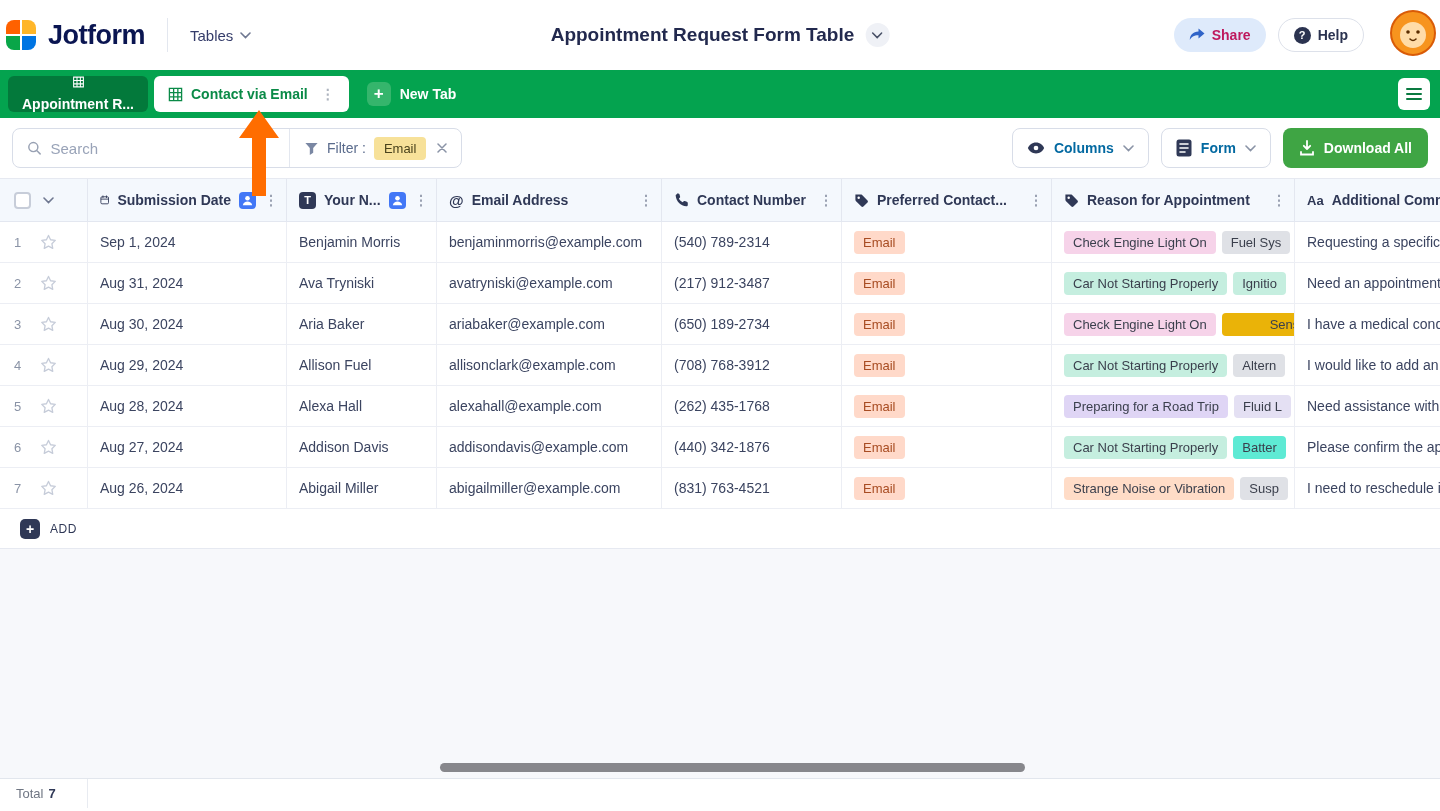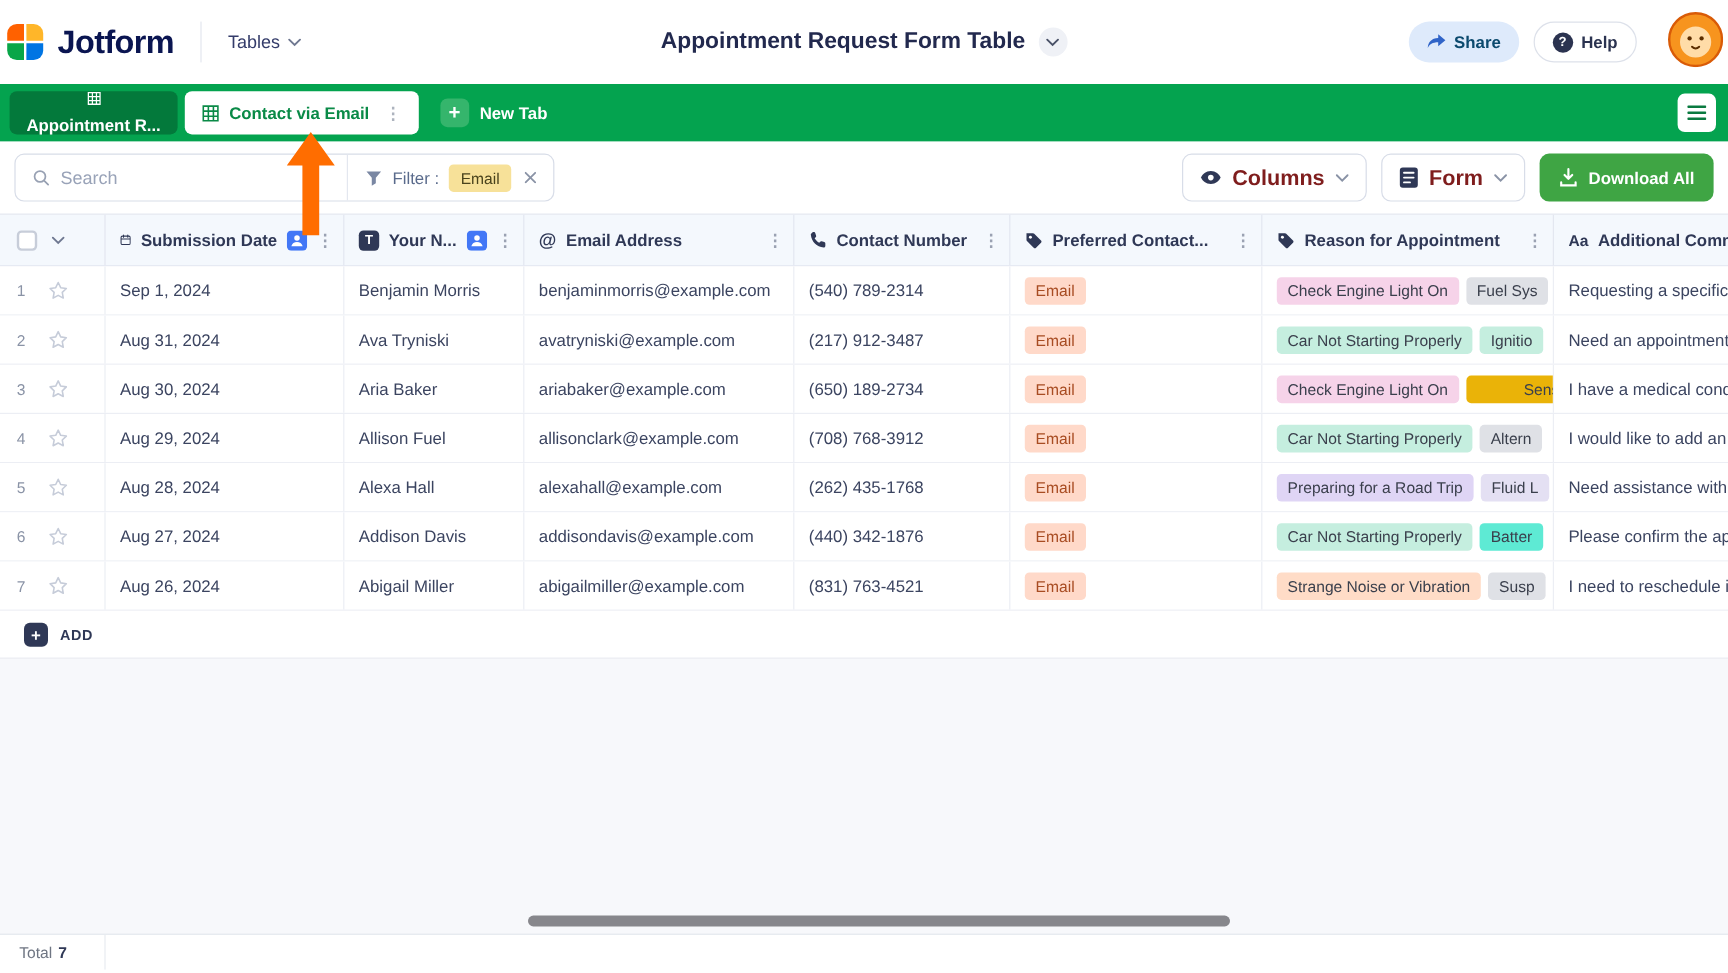--- a/index.html
+++ b/index.html
@@ -9,21 +9,21 @@
   
   .topbar { height:70px; display:flex; align-items:center; padding:0 4px; background:#fff; position:relative; }
   .brand { display:flex; align-items:center; gap:10px; }
   .brand-name { font-size:27px; font-weight:800; color:#0A1551; letter-spacing:-0.5px; }
   .tables-nav { display:flex; align-items:center; gap:7px; margin-left:22px; padding-left:22px; border-left:1px solid #E3E7EF; height:34px; font-size:15px; color:#343C6A; }
   .title-wrap { position:absolute; left:50%; transform:translateX(-50%); display:flex; align-items:center; gap:11px; }
   .page-title { font-size:19px; font-weight:700; color:#22294E; }
   .title-chev { width:24px; height:24px; border-radius:50%; background:#EFF1F6; display:flex; align-items:center; justify-content:center; }
   .top-right { margin-left:auto; display:flex; align-items:center; }
   .pill { height:34px; border-radius:17px; display:flex; align-items:center; gap:7px; padding:0 15px; font-size:14px; font-weight:700; cursor:pointer; }
-  .share-pill { background:#DEEAFB; color:#0c4a6e; margin-right:12px; }
+  .share-pill { background:#DEEAFB; color:#be185d; margin-right:12px; }
   .help-pill { background:#fff; border:1px solid #DDE1EA; color:#2B3350; }
   .qmark { width:17px; height:17px; border-radius:50%; background:#2B3350; color:#fff; font-size:11px; font-weight:700; display:flex; align-items:center; justify-content:center; }
   .avatar-wrap { margin-left:26px; }
 
   
   .greenbar { height:48px; display:flex; align-items:center; padding:0 8px; gap:6px; }
   .tab { height:36px; border-radius:6px; display:flex; align-items:center; gap:8px; padding:0 14px; font-size:14px; font-weight:700; cursor:pointer; }
   .tab-first { color:#fff;flex-direction:column; }
   .tab-active { background:#fff; color:#0A8A47; }
   .tab-kebab { color:#ADB3BE; margin-left:5px; font-size:14px; }
@@ -35,21 +35,21 @@
   .toolbar { height:60px; display:flex; align-items:center; padding:0 12px; background:#fff; }
   .searchfilter { display:flex; align-items:center; height:40px; border:1px solid #D8DDE8; border-radius:8px; }
   .search-seg { display:flex; align-items:center; gap:9px; padding:0 14px; width:276px; height:100%; }
   .search-input { border:none; outline:none; font-size:15px; color:#333; width:100%; font-family:"Liberation Sans", sans-serif; }
   .search-input::placeholder { color:#99A3B8; }
   .filter-seg { display:flex; align-items:center; gap:8px; padding:0 14px; height:100%; border-left:1px solid #E3E7EF; }
   .filter-label { font-size:14px; color:#5A6B8C; }
   .filter-chip { padding:4px 10px; border-radius:4px; font-size:13px; color:#4A431C; }
   .filter-x { margin-left:3px; cursor:pointer; display:flex; }
   .toolbar-right { margin-left:auto; display:flex; align-items:center; gap:12px; }
-  .tbtn { height:40px; border:1px solid #D8DDE8; border-radius:8px; background:#fff; display:flex; align-items:center; gap:9px; padding:0 14px; font-size:18px; font-weight:700; color:#7f1d1d; cursor:pointer; }
+  .tbtn { height:40px; border:1px solid #D8DDE8; border-radius:8px; background:#fff; display:flex; align-items:center; gap:9px; padding:0 14px; font-size:14px; font-weight:700; color:#0369a1; cursor:pointer; }
   .download-btn { height:40px; border-radius:8px; color:#fff; display:flex; align-items:center; gap:9px; padding:0 16px; font-size:14px; font-weight:700; cursor:pointer; }
 
   
   .tablewrap { width:1595px; }
   .thead, .tr { display:grid; grid-template-columns:88px 199px 150px 225px 180px 210px 243px 300px; }
   .thead { height:44px; background:#F4F8FD; border-top:1px solid #E6E9F1; border-bottom:1px solid #E3E7F0; }
   .th { display:flex; align-items:center; gap:8px; padding:0 8px 0 12px; border-right:1px solid #E3E7F0; font-size:14px; font-weight:700; color:#2F3856; overflow:hidden; white-space:nowrap; }
   .th-first { gap:12px; padding-left:14px; }
   .kebab { margin-left:auto; color:#9AA1B2; font-size:14px; cursor:pointer; flex:none; }
   .tsq { width:17px; height:17px; border-radius:4px; background:#2F3856; color:#fff; font-size:11px; font-weight:700; display:flex; align-items:center; justify-content:center; flex:none; }
@@ -62,21 +62,21 @@
   .td { display:flex; align-items:center; padding:0 12px; border-right:1px solid #ECEEF4; font-size:14px; color:#3B4460; overflow:hidden; white-space:nowrap; }
   .td-num { gap:12px; padding-left:14px; }
   .rownum { color:#8A93A6; font-size:13px; width:14px; }
   .star { display:flex; cursor:pointer; }
   .chip { padding:4px 9px; border-radius:4px; font-size:13px; color:#3A3F4C; white-space:nowrap; flex:none; }
   .chip-email { color:#A84C22; }
   .reason-cell { gap:6px; }
 
   .add-row { height:40px; width:1440px; display:flex; align-items:center; gap:10px; padding-left:20px; background:#fff; border-bottom:1px solid #E6E9F1; cursor:pointer; }
   .add-sq { width:20px; height:20px; border-radius:5px; background:#2F3856; color:#fff; display:flex; align-items:center; justify-content:center; font-size:14px; font-weight:700; }
-  .add-label { font-size:12px; font-weight:700; color:#2F3856; letter-spacing:0.5px; }
+  .add-label { font-size:12px; font-weight:400; color:#2F3856; letter-spacing:0.5px; }
 
   
   .below { position:absolute; left:0; right:0; top:549px; bottom:30px; background:#F7F8FB; }
   .hscroll { position:absolute; left:440px; top:763px; width:585px; height:9px; border-radius:5px; background:#87878C; cursor:pointer; }
   .footer { position:absolute; left:0; bottom:3px; width:1440px; height:30px; background:#fff; border-top:1px solid #E2E6ED; display:flex; align-items:stretch; }
   .footer-seg { width:88px; display:flex; align-items:center; gap:5px; padding-left:16px; font-size:13px; color:#6F7683; border-right:1px solid #E8EBF1; }
   .footer-seg b { color:#2F3856; }
 
   .annot-arrow { position:absolute; left:237px; top:110px; z-index:50; pointer-events:none; }
 </style>

